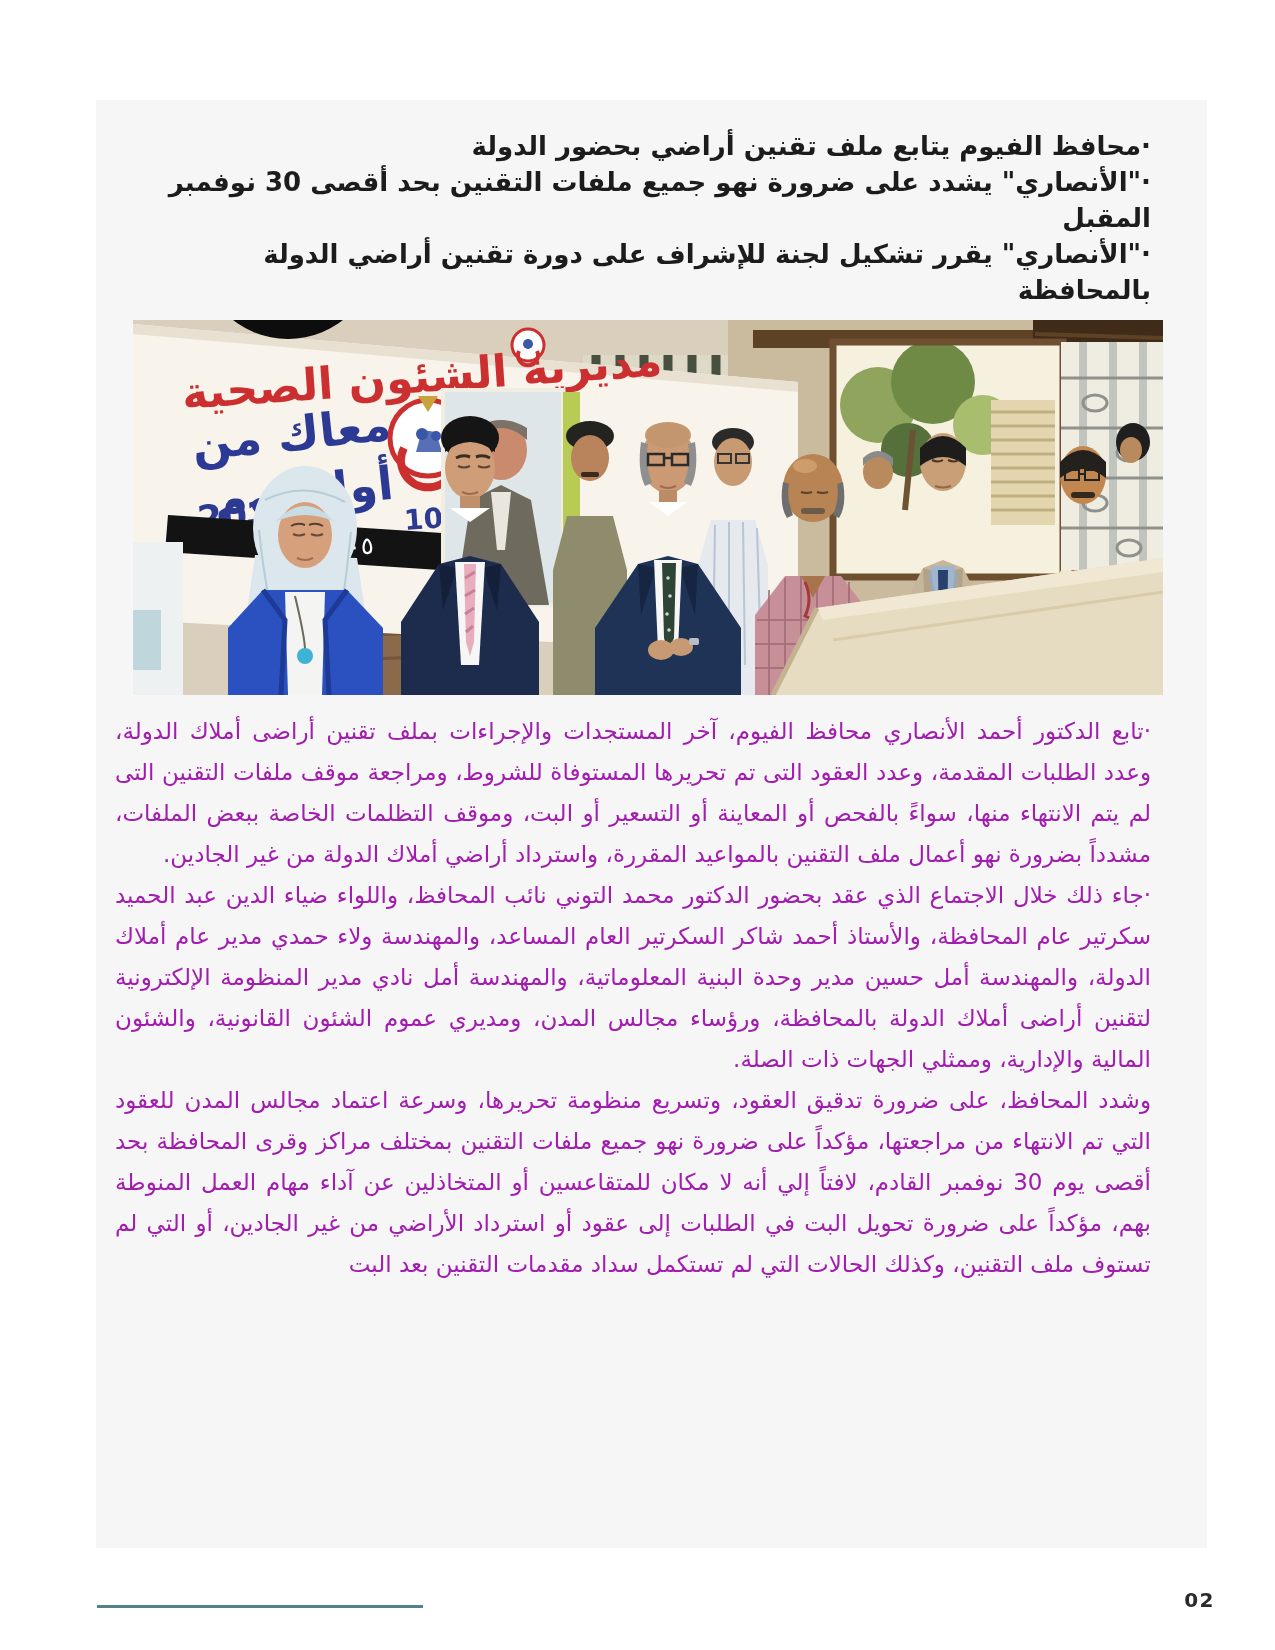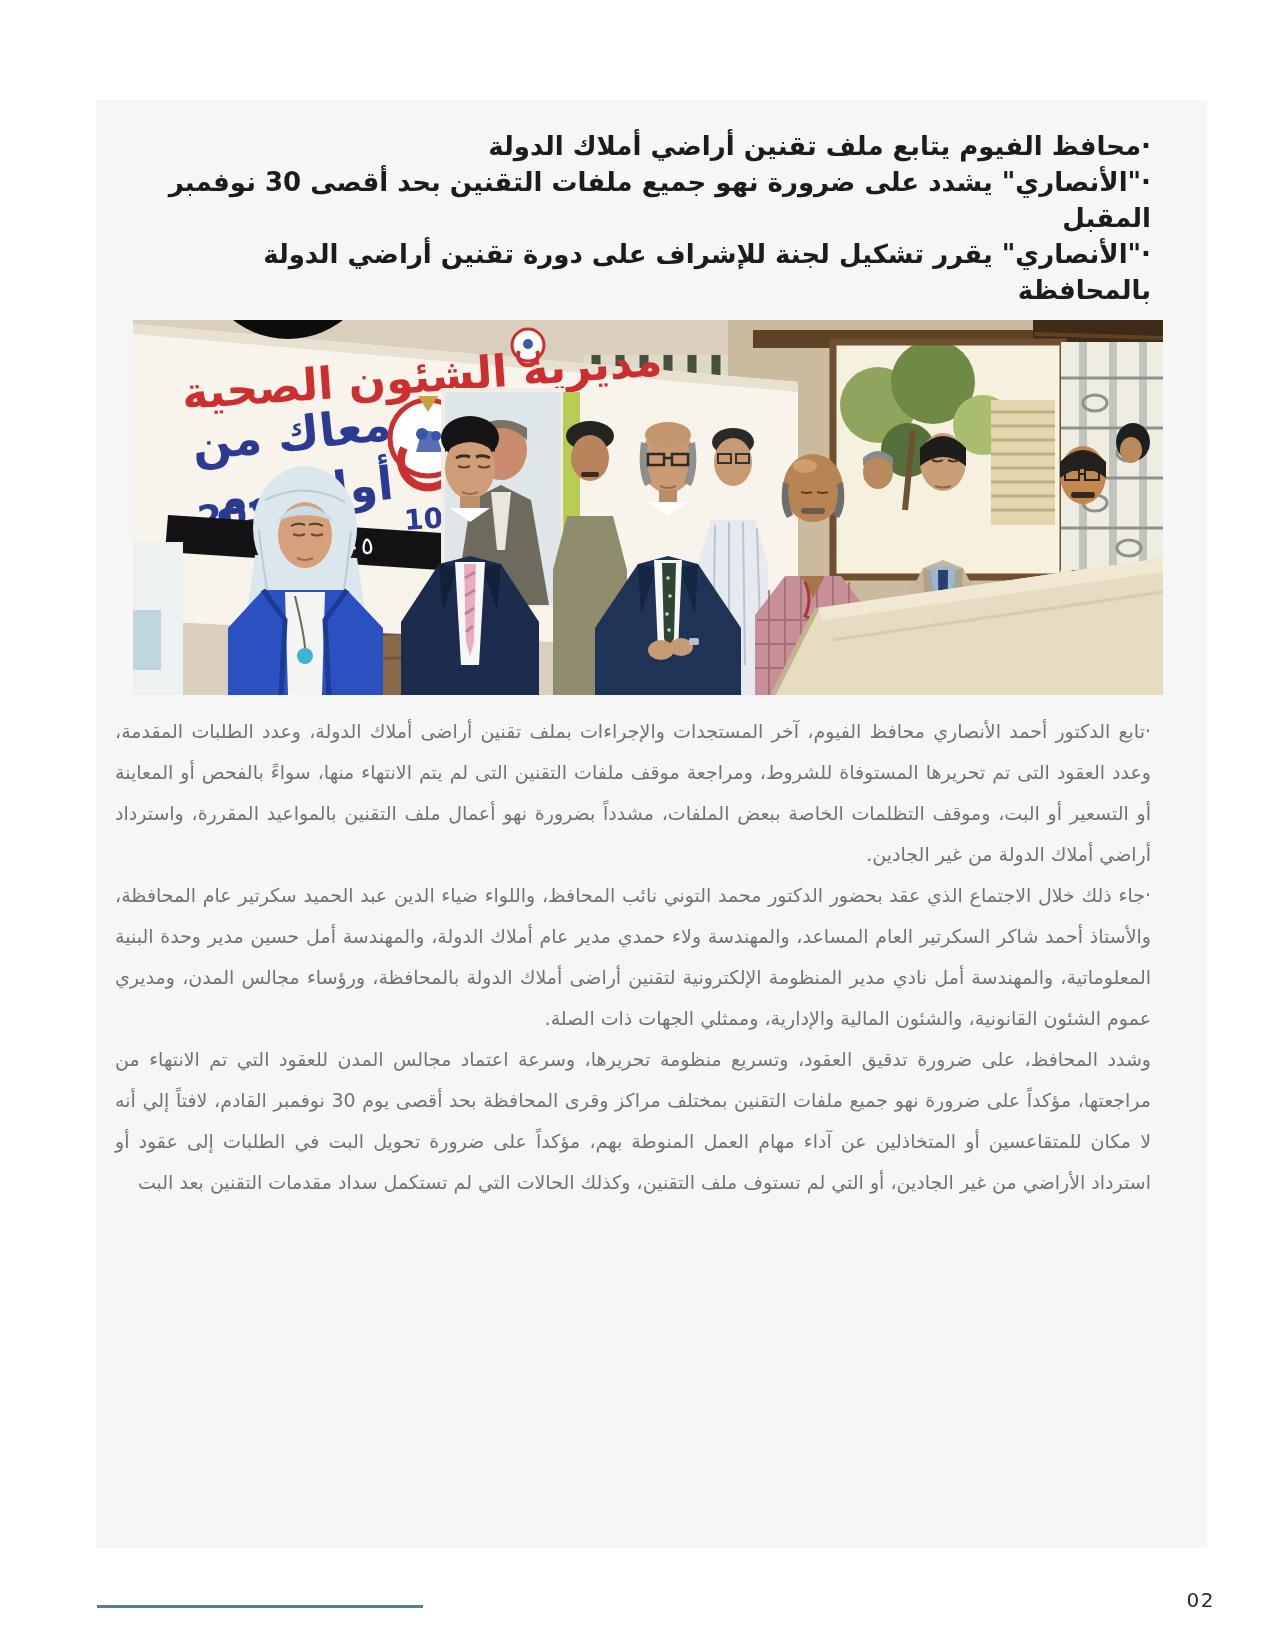--- a/index.html
+++ b/index.html
@@ -14,38 +14,38 @@
   .headlines{direction:rtl;text-align:right;padding:28px 56px 0 40px;}
   .headlines p{
     margin:0;font-size:26px;line-height:36px;font-weight:bold;color:#1c1c1c;
   }
   .photo-wrap{margin:12px 0 0 37px;width:1030px;height:375px;}
   .photo-wrap svg{display:block;}
   .article{
     direction:rtl;text-align:justify;text-align-last:right;
     padding:16px 56px 0 19px;
   }
-  .article p{margin:0;font-size:19px;line-height:41px;color:#737373;}
+  .article p{margin:0;font-size:23px;line-height:41px;color:#a21caf;}
   .footer-rule{
     position:absolute;left:97px;top:1605px;width:326px;height:3px;
     background:#567f8e;
   }
   .page-number{
-    position:absolute;right:60px;top:1588px;font-size:20px;font-weight:normal;
+    position:absolute;right:60px;top:1588px;font-size:20px;font-weight:bold;
     letter-spacing:1.5px;color:#2b2b2b;margin-left:43px;
   }
   .svgtxt{font-family:"DejaVu Sans","Liberation Sans",sans-serif;}
 </style>
 </head>
 <body>
 
 <div class="card">
 
   <div class="headlines">
-    <p>·محافظ الفيوم يتابع ملف تقنين أراضي أملاك الدولة</p>
+    <p>·محافظ الفيوم يتابع ملف تقنين أراضي بحضور الدولة</p>
     <p>·"الأنصاري" يشدد على ضرورة نهو جميع ملفات التقنين بحد أقصى 30 نوفمبر المقبل</p>
     <p>·"الأنصاري" يقرر تشكيل لجنة للإشراف على دورة تقنين أراضي الدولة بالمحافظة</p>
   </div>
 
   <div class="photo-wrap">
     <svg width="1030" height="375" viewBox="0 0 1030 375" xmlns="http://www.w3.org/2000/svg">
 
       <rect x="0" y="0" width="1030" height="375" fill="#d9cfbc"></rect>
       <rect x="595" y="0" width="435" height="375" fill="#cbbb9e"></rect>
 

